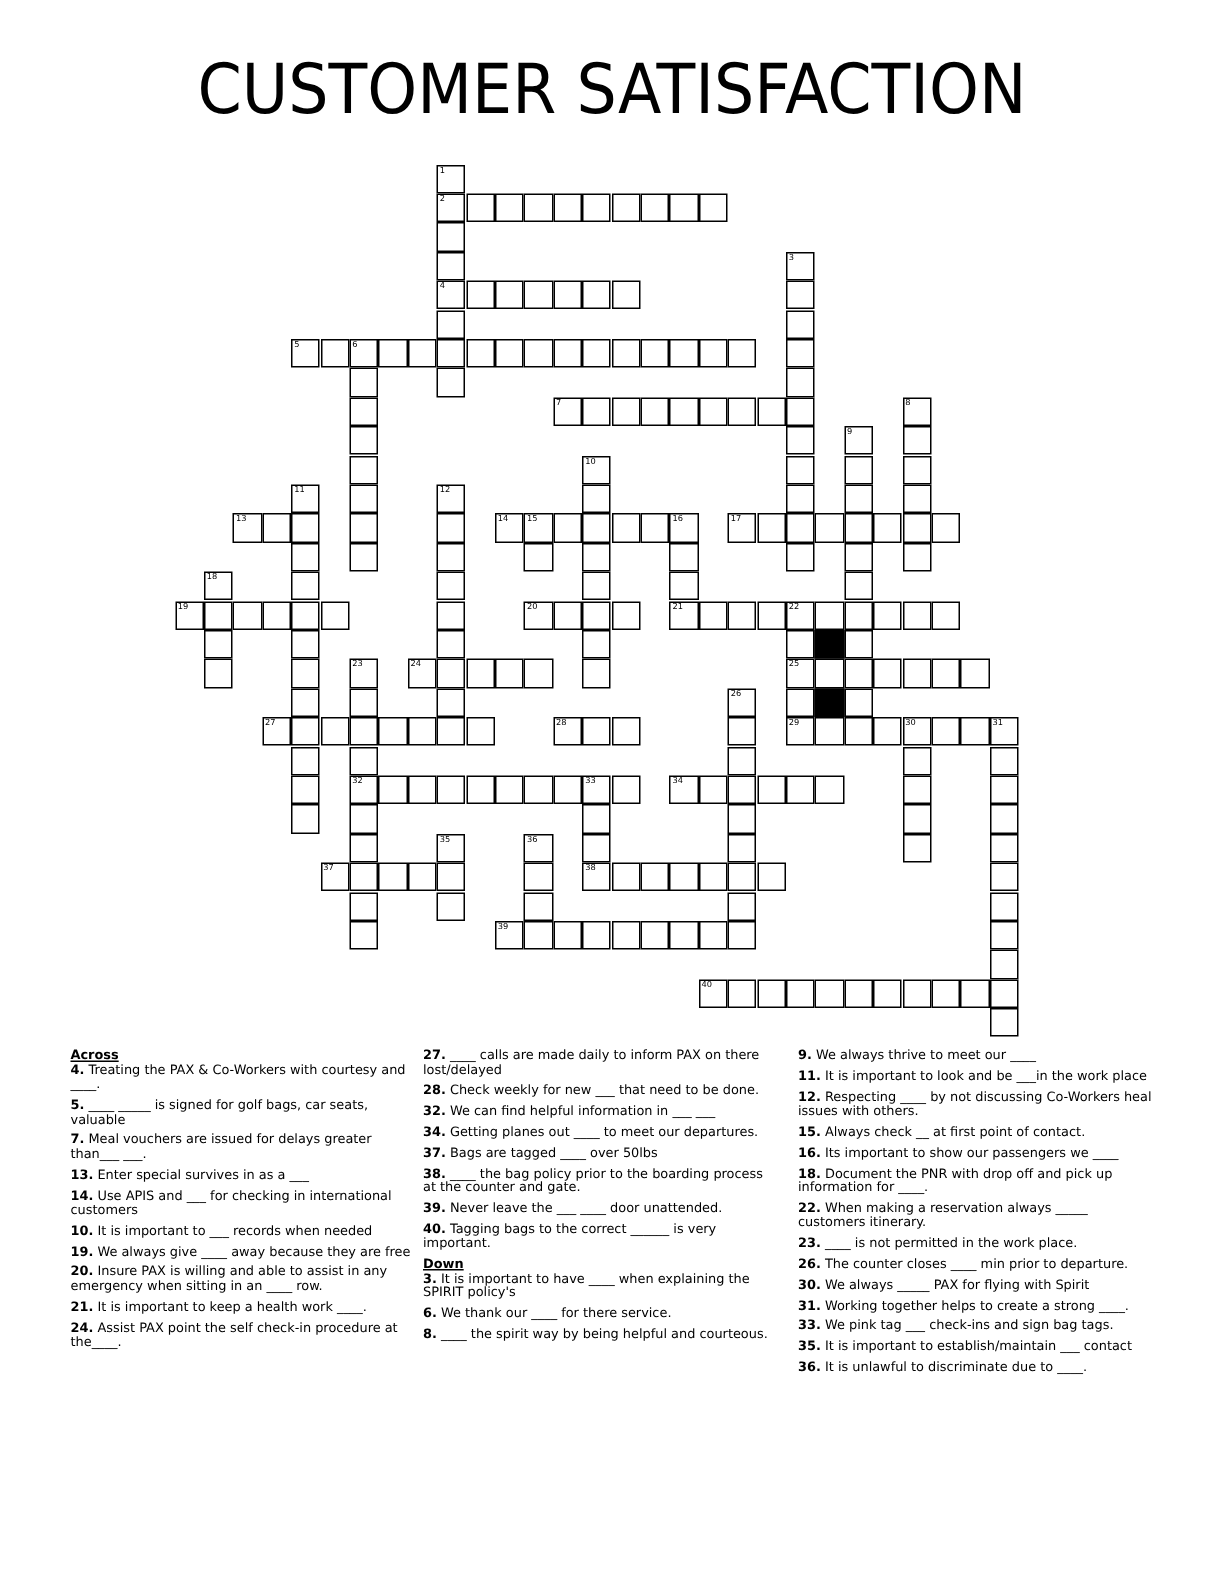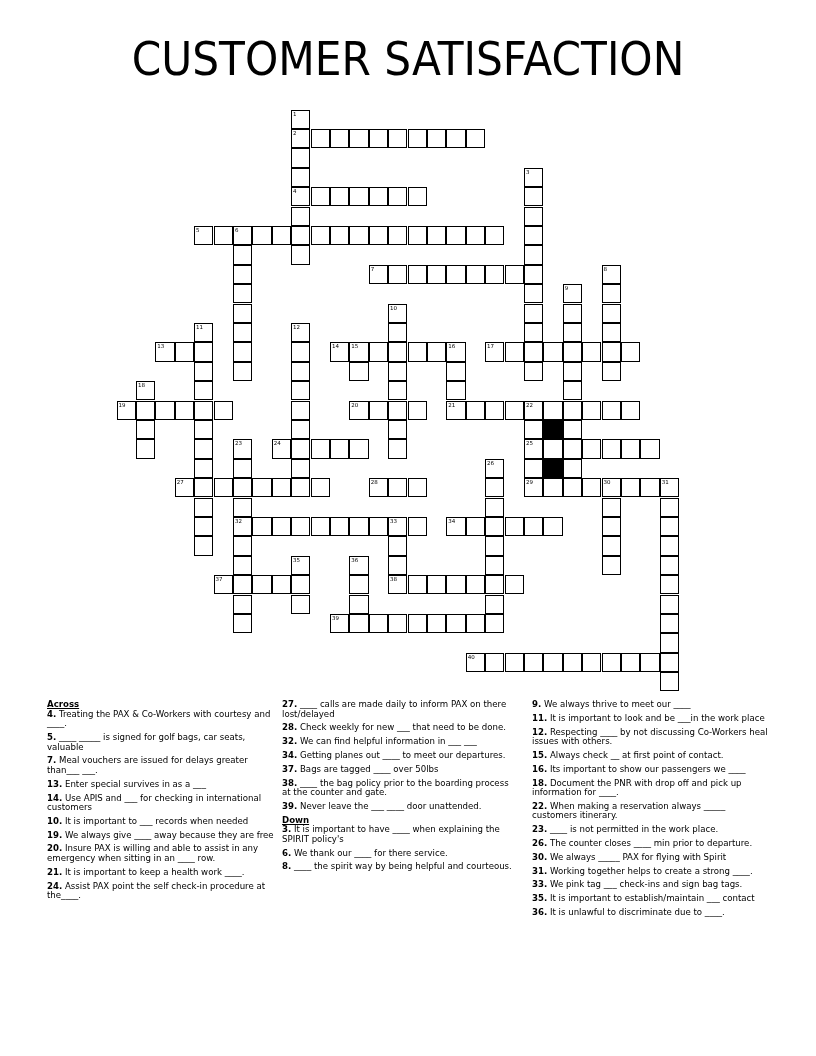--- a/index.html
+++ b/index.html
@@ -379,20 +379,21 @@
 </div>
 <div class="clues col2">
   <div id="col2-list-a">
       <div class="clue"><b>27.</b> <span>____ calls are made daily to inform PAX on there lost/delayed</span></div>
       <div class="clue"><b>28.</b> <span>Check weekly for new ___ that need to be done.</span></div>
       <div class="clue"><b>32.</b> <span>We can find helpful information in ___ ___</span></div>
       <div class="clue"><b>34.</b> <span>Getting planes out ____ to meet our departures.</span></div>
       <div class="clue"><b>37.</b> <span>Bags are tagged ____ over 50lbs</span></div>
       <div class="clue"><b>38.</b> <span>____ the bag policy prior to the boarding process at the counter and gate.</span></div>
       <div class="clue"><b>39.</b> <span>Never leave the ___ ____ door unattended.</span></div>
+      <div class="clue"><b>40.</b> <span>Tagging bags to the correct ______ is very important.</span></div>
     </div>
   <div class="hdr">Down</div>
   <div id="col2-list-b">
       <div class="clue"><b>3.</b> <span>It is important to have ____ when explaining the SPIRIT policy's</span></div>
       <div class="clue"><b>6.</b> <span>We thank our ____ for there service.</span></div>
       <div class="clue"><b>8.</b> <span>____ the spirit way by being helpful and courteous.</span></div>
     </div>
 </div>
 <div class="clues col3">
   <div id="col3-list">

